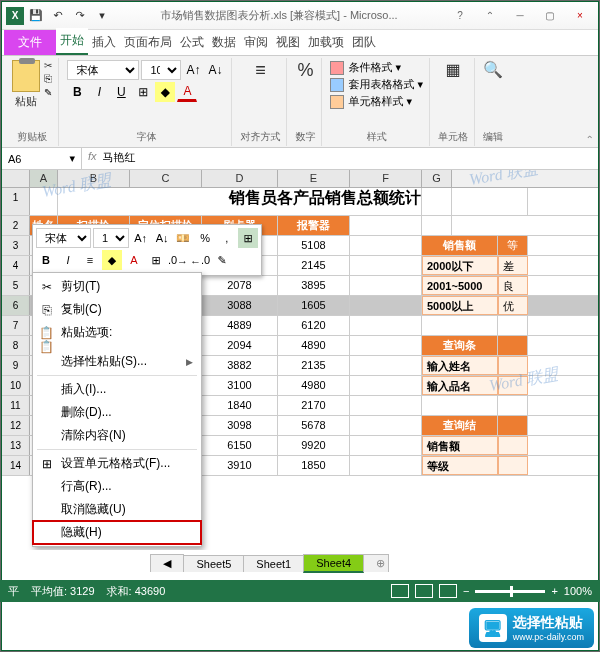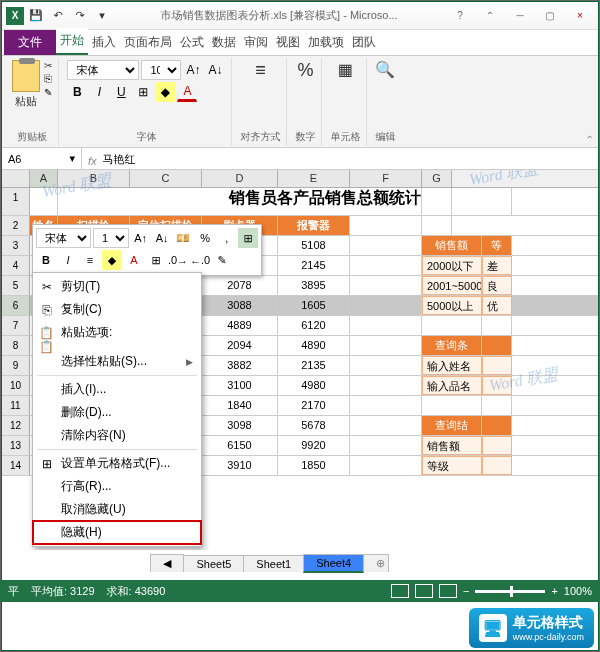--- a/index.html
+++ b/index.html
@@ -6,21 +6,21 @@
 body{background:#666;width:600px;height:652px;overflow:hidden;position:relative;}
 .window{background:#fff;border:1px solid #0a6332;width:598px;height:650px;margin:1px;}
 .titlebar{background:linear-gradient(#fff,#f5f5f5);height:28px;display:flex;align-items:center;padding:0 4px;border-bottom:1px solid #ddd;}
 .qat{display:flex;align-items:center;gap:2px;}
 .qat-btn{width:20px;height:20px;display:flex;align-items:center;justify-content:center;font-size:11px;color:#333;}
 .excel-icon{width:18px;height:18px;background:#217346;color:#fff;font-size:10px;display:flex;align-items:center;justify-content:center;font-weight:bold;}
 .title-text{flex:1;text-align:center;font-size:11px;color:#666;}
 .win-btns{display:flex;gap:2px;}
 .win-btn{width:28px;height:20px;display:flex;align-items:center;justify-content:center;font-size:10px;color:#666;}
 .tabs-row{background:#fff;height:26px;display:flex;align-items:flex-end;padding-left:2px;border-bottom:1px solid #ccc;}
-.file-tab{background:#701a75;color:#fff;padding:4px 14px;font-size:12px;}
+.file-tab{background:#d946ef;color:#fff;padding:4px 14px;font-size:12px;}
 .rtab{padding:4px 4px;font-size:12px;color:#444;cursor:pointer;}
 .rtab.active{color:#217346;border-bottom:2px solid #217346;background:#fff;}
 .ribbon{background:#f3f3f3;height:92px;display:flex;border-bottom:1px solid #ccc;padding:2px 4px;gap:2px;position:relative;}
 .rgroup{border-right:1px solid #ddd;padding:2px 6px;display:flex;flex-direction:column;justify-content:space-between;height:88px;}
 .rgroup-label{font-size:10px;color:#666;text-align:center;}
 .rgroup-body{display:flex;gap:4px;align-items:flex-start;}
 .big-btn{display:flex;flex-direction:column;align-items:center;gap:2px;font-size:11px;color:#333;}
 .icon-clipboard{width:28px;height:32px;background:#f9d978;border:1px solid #c0a040;position:relative;}
 .icon-clipboard:before{content:"";position:absolute;top:-3px;left:6px;width:16px;height:6px;background:#888;border-radius:2px;}
 .small-btns{display:flex;flex-direction:column;gap:2px;font-size:10px;}
@@ -29,49 +29,49 @@
 .font-row{display:flex;gap:2px;align-items:center;}
 .font-select{border:1px solid #ccc;font-size:11px;padding:1px 4px;background:#fff;height:20px;}
 .btnrow{display:flex;gap:2px;margin-top:2px;}
 .fmt-btn{width:20px;height:20px;border:1px solid transparent;display:flex;align-items:center;justify-content:center;font-size:12px;}
 .dd-area{display:flex;flex-direction:column;gap:2px;font-size:11px;}
 .dd-item{display:flex;align-items:center;gap:4px;}
 .dd-icon{width:14px;height:14px;border:1px solid #888;}
 .collapse-btn{position:absolute;right:4px;bottom:2px;font-size:10px;color:#888;}
 .namebox-row{height:22px;display:flex;border-bottom:1px solid #ccc;}
 .namebox{width:80px;border-right:1px solid #ccc;font-size:11px;padding:2px 6px;display:flex;align-items:center;justify-content:space-between;}
-.formula-bar{flex:1;font-size:11px;padding:2px 6px;display:flex;align-items:flex-end;}
+.formula-bar{flex:1;font-size:11px;padding:2px 6px;display:flex;align-items:flex-start;}
 .fx-label{color:#888;font-style:italic;margin-right:6px;}
 .sheet-area{position:relative;height:380px;overflow:hidden;}
 .colhdr-row{display:flex;height:18px;background:#f0f0f0;border-bottom:1px solid #b0b0b0;}
 .corner{width:28px;border-right:1px solid #b0b0b0;background:#e8e8e8;}
 .colhdr{border-right:1px solid #b0b0b0;text-align:center;font-size:11px;line-height:17px;color:#333;background:#e8e8e8;}
 .colhdr.sel{background:#d0d8d0;}
-.colA{width:28px;}.colB{width:72px;}.colC{width:72px;}.colD{width:76px;}.colE{width:72px;}.colF{width:72px;}.colG{width:30px;}.colH{width:60px;}.colI{width:30px;}
+.colA{width:28px;}.colB{width:72px;}.colC{width:72px;}.colD{width:76px;}.colE{width:72px;}.colF{width:72px;}.colG{width:30px;}.colH{width:76px;font-weight:bold;}.colI{width:30px;}
 .data-row{display:flex;height:20px;border-bottom:1px solid #ccc;}
 .data-row.sel{background:#c8c8c8;}
 .rowhdr{width:28px;background:#e8e8e8;border-right:1px solid #b0b0b0;text-align:center;font-size:10px;line-height:19px;}
 .rowhdr.sel{background:#d0d8d0;}
 .cell{border-right:1px solid #ccc;font-size:11px;line-height:19px;text-align:center;overflow:hidden;white-space:nowrap;}
 .title-cell{font-size:16px;font-weight:bold;text-align:right;background:#fff;}
 .hdr-cell{background:#ed7d31;color:#fff;font-weight:bold;}
 .side-hdr{background:#ed7d31;color:#fff;font-size:11px;text-align:center;}
 .side-cell{background:#fff2e6;border:1px solid #f4b183;font-size:11px;text-align:left;padding-left:4px;}
 .mini-toolbar{position:absolute;left:30px;top:54px;background:#fff;border:1px solid #bbb;box-shadow:1px 2px 4px rgba(0,0,0,0.3);padding:3px;font-size:11px;width:230px;}
 .mini-row{display:flex;gap:2px;align-items:center;margin-bottom:2px;}
 .mini-btn{width:20px;height:20px;display:flex;align-items:center;justify-content:center;}
 .context-menu{position:absolute;left:30px;top:102px;background:#fff;border:1px solid #bbb;box-shadow:2px 3px 6px rgba(0,0,0,0.35);width:170px;font-size:12px;padding:2px 0;}
 .cm-item{display:flex;align-items:center;padding:3px 8px 3px 28px;position:relative;cursor:pointer;}
 .cm-item.red{outline:2px solid #d00000;outline-offset:-1px;}
 .cm-icon{position:absolute;left:6px;width:16px;height:16px;display:flex;align-items:center;justify-content:center;font-size:12px;}
 .cm-sep{height:1px;background:#ddd;margin:2px 4px;}
 .cm-arrow{margin-left:auto;font-size:9px;color:#666;}
 .sheet-tabs{position:absolute;left:150px;bottom:78px;height:22px;display:flex;align-items:center;font-size:11px;}
 .stab{padding:2px 12px;border:1px solid #bbb;border-bottom:none;background:#f0f0f0;margin-right:-1px;}
-.stab.active{background:#3b82f6;border-bottom:2px solid #217346;}
+.stab.active{background:#84cc16;border-bottom:2px solid #217346;}
 .stab-add{width:20px;text-align:center;color:#888;}
 .status-bar{position:absolute;bottom:50px;left:0;right:0;height:22px;background:#217346;color:#fff;font-size:11px;display:flex;align-items:center;padding:0 8px;gap:12px;}
 .status-right{margin-left:auto;display:flex;align-items:center;gap:6px;}
 .view-btn{width:18px;height:14px;border:1px solid #fff;}
 .zoom-slider{width:70px;height:3px;background:#fff;position:relative;}
 .zoom-slider:before{content:"";position:absolute;left:50%;top:-4px;width:3px;height:11px;background:#fff;}
 .logo-badge{position:absolute;right:6px;bottom:4px;background:linear-gradient(#1ba8e0,#0d7cb5);color:#fff;border-radius:6px;padding:6px 10px;display:flex;align-items:center;gap:6px;font-size:14px;font-weight:bold;}
 .logo-icon{width:28px;height:28px;background:#fff;border-radius:4px;display:flex;align-items:center;justify-content:center;color:#1ba8e0;font-size:16px;}
 .logo-sub{font-size:9px;font-weight:normal;display:block;}
 .watermark{position:absolute;font-size:16px;font-style:italic;color:rgba(70,130,200,0.35);font-family:"Comic Sans MS",cursive;transform:rotate(-10deg);pointer-events:none;}
@@ -165,20 +165,37 @@
       <div class="rgroup-label">对齐方式</div>
     </div>
 
     <div class="rgroup">
       <div class="big-btn">
         <div style="font-size:18px;">%</div>
       </div>
       <div class="rgroup-label">数字</div>
     </div>
 
+    <div class="rgroup">
+      <div class="dd-area">
+        <div class="dd-item">
+            <span class="dd-icon" style="background:#f99;"></span>
+            <span>条件格式 ▾</span>
+          </div>
+        <div class="dd-item">
+            <span class="dd-icon" style="background:#9cf;"></span>
+            <span>套用表格格式 ▾</span>
+          </div>
+        <div class="dd-item">
+            <span class="dd-icon" style="background:#fc9;"></span>
+            <span>单元格样式 ▾</span>
+          </div>
+      </div>
+      <div class="rgroup-label">样式</div>
+    </div>
 
     <div class="rgroup">
       <div class="big-btn">
         <div style="font-size:16px;">▦</div>
       </div>
       <div class="rgroup-label">单元格</div>
     </div>
 
     <div class="rgroup" style="border-right:none;">
       <div class="big-btn">
@@ -460,17 +477,17 @@
       <span>−</span>
       <div class="zoom-slider"></div>
       <span>+</span>
       <span>100%</span>
     </div>
   </div>
 
   <div class="logo-badge">
     <div class="logo-icon">🖥</div>
     <div>
-      <span>单元格样式</span>
+      <span>选择性粘贴</span>
       <span class="logo-sub">www.pc-daily.com</span>
     </div>
   </div>
 </div>
 
 </body></html>

